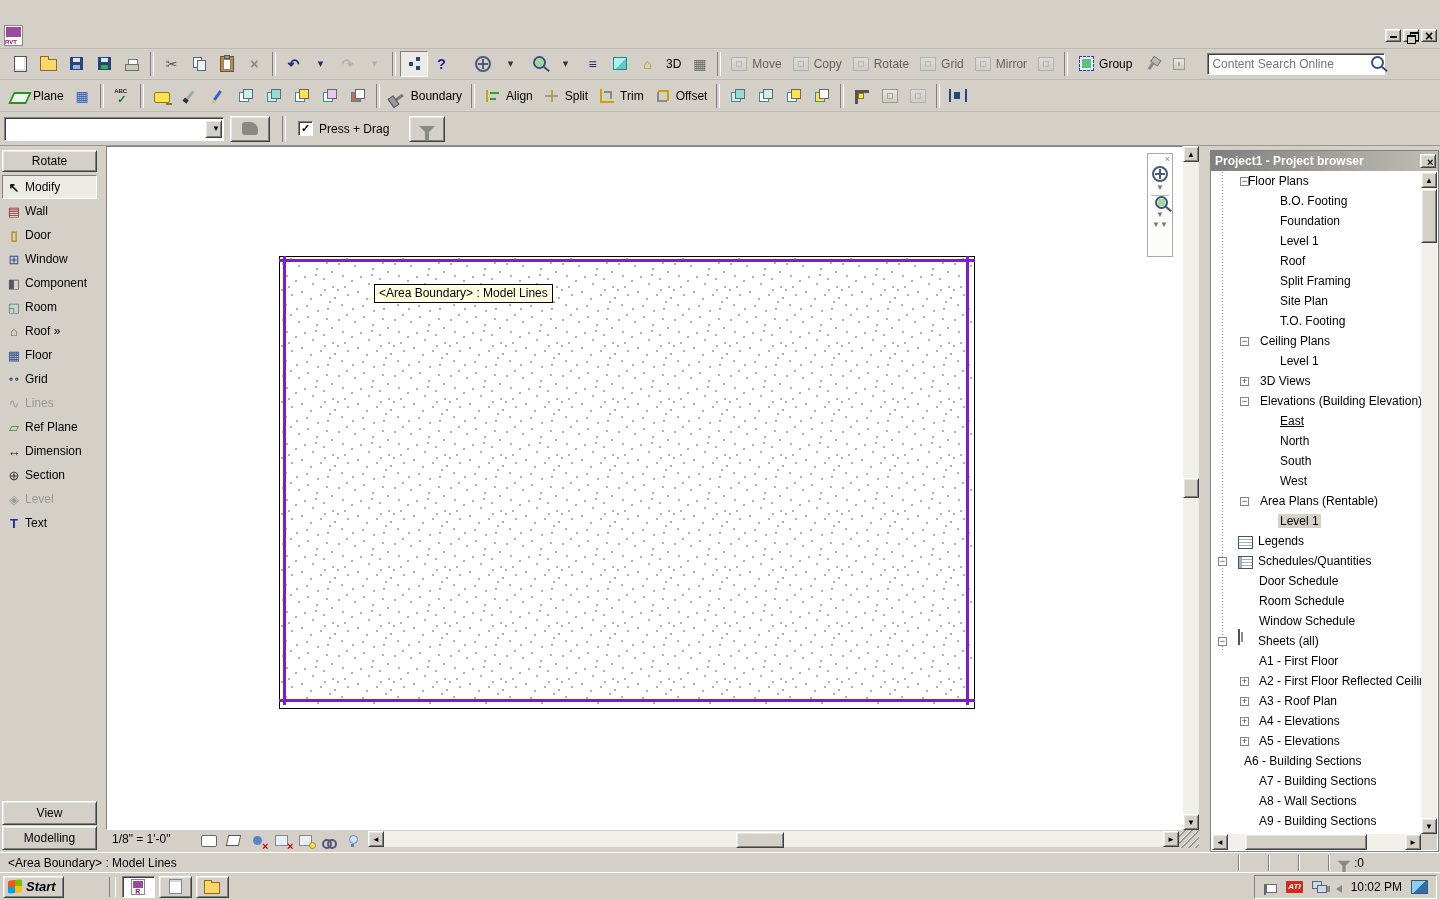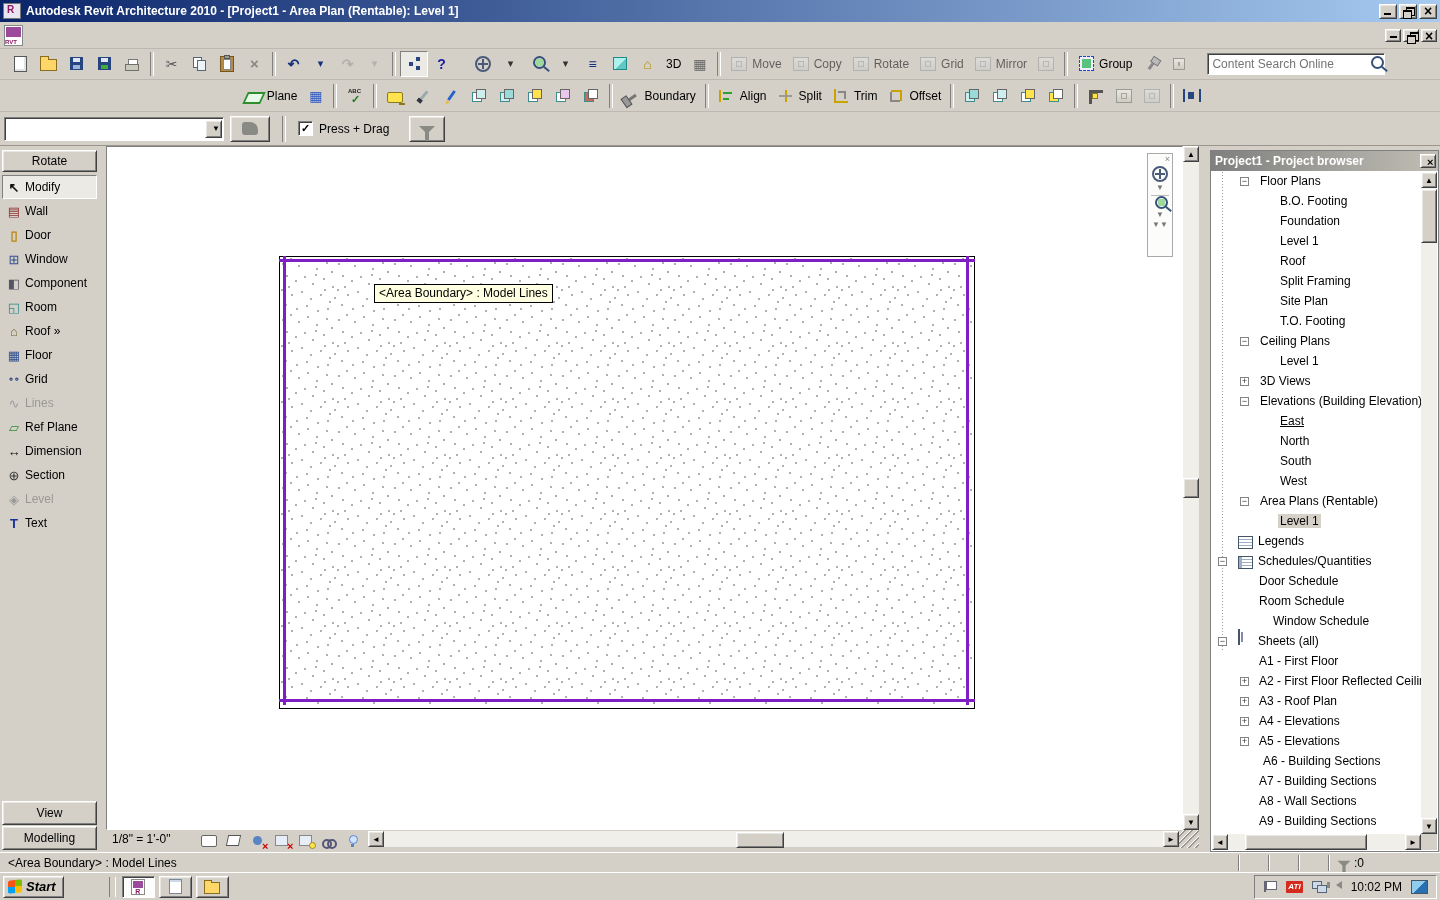--- a/index.html
+++ b/index.html
@@ -21,21 +21,21 @@
   .wbtn.close::before{content:"×";position:absolute;left:0;right:0;top:-2px;text-align:center;font-size:14px;font-weight:bold;color:#000;}
   .wbtn.sm{width:16px;height:13px;}
   
   .menubar{left:0;top:22px;width:1440px;height:26px;display:flex;align-items:center;border-bottom:1px solid #bdb9b1;}
   .rvt-ic{width:17px;height:19px;background:#fff;border:1px solid #888;margin:0 8px 0 4px;position:relative;}
   .rvt-ic::before{content:"";position:absolute;inset:1px 1px 8px 1px;background:#9c4a9c;}
   .rvt-ic::after{content:"RVT";position:absolute;bottom:0px;left:0;font-size:6px;font-weight:bold;color:#8b1a62;letter-spacing:0;}
   .menu-item{padding:3px 10px;cursor:default;}
   
   .tbrow{left:0;top:48px;width:1440px;height:32px;display:flex;align-items:center;border-bottom:1px solid #bdb9b1;padding-left:6px;box-sizing:border-box;}
-  .tbrow2{top:80px;justify-content:center;}
+  .tbrow2{top:80px;}
   .tbtn{display:inline-flex;align-items:center;gap:4px;height:26px;padding:0 4px;background:transparent;border:1px solid transparent;font-family:inherit;font-size:12px;}
   .tbtn.pressed{border-color:#808080 #fff #fff #808080;background:#eceae4;}
   .tbtn.dis{filter:grayscale(1);opacity:.55;}
   .tlab{white-space:nowrap;}
   .tsep{width:2px;height:24px;margin:0 4px;border-left:1px solid #808080;border-right:1px solid #fff;}
   .tgap{width:14px;}
   .gi{display:inline-flex;width:17px;height:17px;align-items:center;justify-content:center;font-size:14px;line-height:1;}
   .ci{display:inline-flex;width:18px;height:18px;align-items:center;justify-content:center;}
   .searchbox{display:inline-flex;align-items:center;background:#fff;border:1px solid;border-color:#808080 #fff #fff #808080;box-shadow:inset 1px 1px 0 #404040;height:20px;width:172px;padding:0 2px;}
   .searchbox input{border:none;outline:none;flex:1;font:12px "Liberation Sans",sans-serif;color:#888;background:transparent;}
@@ -216,29 +216,20 @@
   .task-btn{width:33px;height:22px;display:grid;place-items:center;}
   .task-btn.active{background:#fdfdfb;border-color:#808080 #fff #fff #808080;box-shadow:inset 1px 1px 0 #404040;}
   .tray{margin-left:auto;height:22px;display:flex;align-items:center;gap:9px;border:1px solid;border-color:#808080 #fff #fff #808080;padding:0 8px;}
   .clock{font-size:12px;}
 </style>
 </head>
 <body>
 
 <div id="root">
 
-  <div class="abs titlebar">
-    <span class="title-ic"></span>
-    <span>Autodesk Revit Architecture 2010 - [Project1 - Area Plan (Rentable): Level 1]</span>
-    <span class="wbtns">
-      <button class="wbtn min out"></button>
-      <button class="wbtn rest out"></button>
-      <button class="wbtn close out"></button>
-    </span>
-  </div>
 
   <div class="abs menubar">
     <span class="rvt-ic"></span>
     <span class="wbtns">
       <button class="wbtn sm min out"></button>
       <button class="wbtn sm rest out"></button>
       <button class="wbtn sm close out"></button>
     </span>
   </div>
 
@@ -738,21 +729,21 @@
   </div>
 
   <div class="abs browser">
     <div class="pb-title">
       <span>Project1 - Project browser</span>
       <button class="pb-close out">×</button>
     </div>
     <div class="pb-tree" id="pb-tree">
         <div class="trow">
           <span class="exp" style="left: 28px;">−</span>
-          <span class="lbl" style="left: 46px;">Floor Plans</span>
+          <span class="lbl" style="left: 34px;">Floor Plans</span>
         </div>
         <div class="trow">
           <span class="lbl" style="left: 66px;">B.O. Footing</span>
         </div>
         <div class="trow">
           <span class="lbl" style="left: 66px;">Foundation</span>
         </div>
         <div class="trow">
           <span class="lbl" style="left: 66px;">Level 1</span>
         </div>
@@ -811,21 +802,21 @@
           <span class="ti ti-schedule" style="left: 26px;"></span>
           <span class="lbl" style="left: 44px;">Schedules/Quantities</span>
         </div>
         <div class="trow">
           <span class="lbl" style="left: 45px;">Door Schedule</span>
         </div>
         <div class="trow">
           <span class="lbl" style="left: 45px;">Room Schedule</span>
         </div>
         <div class="trow">
-          <span class="lbl" style="left: 59px;">Window Schedule</span>
+          <span class="lbl" style="left: 45px;">Window Schedule</span>
         </div>
         <div class="trow"><span class="exp" style="left: 6px;">−</span><span class="ti ti-sheet" style="left: 26px;"></span><span class="lbl" style="left: 44px;">Sheets (all)</span></div>
         <div class="trow">
           <span class="lbl" style="left: 45px;">A1 - First Floor</span>
         </div>
         <div class="trow">
           <span class="exp" style="left: 28px;">+</span>
           <span class="lbl" style="left: 45px;">A2 - First Floor Reflected Ceiling</span>
         </div>
         <div class="trow">
@@ -834,21 +825,21 @@
         </div>
         <div class="trow">
           <span class="exp" style="left: 28px;">+</span>
           <span class="lbl" style="left: 45px;">A4 - Elevations</span>
         </div>
         <div class="trow">
           <span class="exp" style="left: 28px;">+</span>
           <span class="lbl" style="left: 45px;">A5 - Elevations</span>
         </div>
         <div class="trow">
-          <span class="lbl" style="left: 49px;">A6 - Building Sections</span>
+          <span class="lbl" style="left: 30px;">A6 - Building Sections</span>
         </div>
         <div class="trow">
           <span class="lbl" style="left: 45px;">A7 - Building Sections</span>
         </div>
         <div class="trow">
           <span class="lbl" style="left: 45px;">A8 - Wall Sections</span>
         </div>
         <div class="trow">
           <span class="lbl" style="left: 45px;">A9 - Building Sections</span>
         </div>
@@ -902,21 +893,21 @@
             <span class="ic-note"></span>
           </span>
         </button>
         <button class="task-btn out">
           <span class="ci">
             <span class="ic-folder-sm"></span>
           </span>
         </button>
       </span>
     <span class="tray">
-      <span id="tray-icons" style="display:flex;align-items:flex-start;gap:9px;">
+      <span id="tray-icons" style="display:flex;align-items:flex-end;gap:9px;">
           <span class="ic-trayflag"></span>
           <span class="ic-ati">ATI</span>
           <span class="ic-net"></span>
           <span class="ic-vol"></span>
         </span>
       <span class="clock">10:02 PM</span>
       <span class="ic-monitor"></span>
     </span>
   </div>
 

